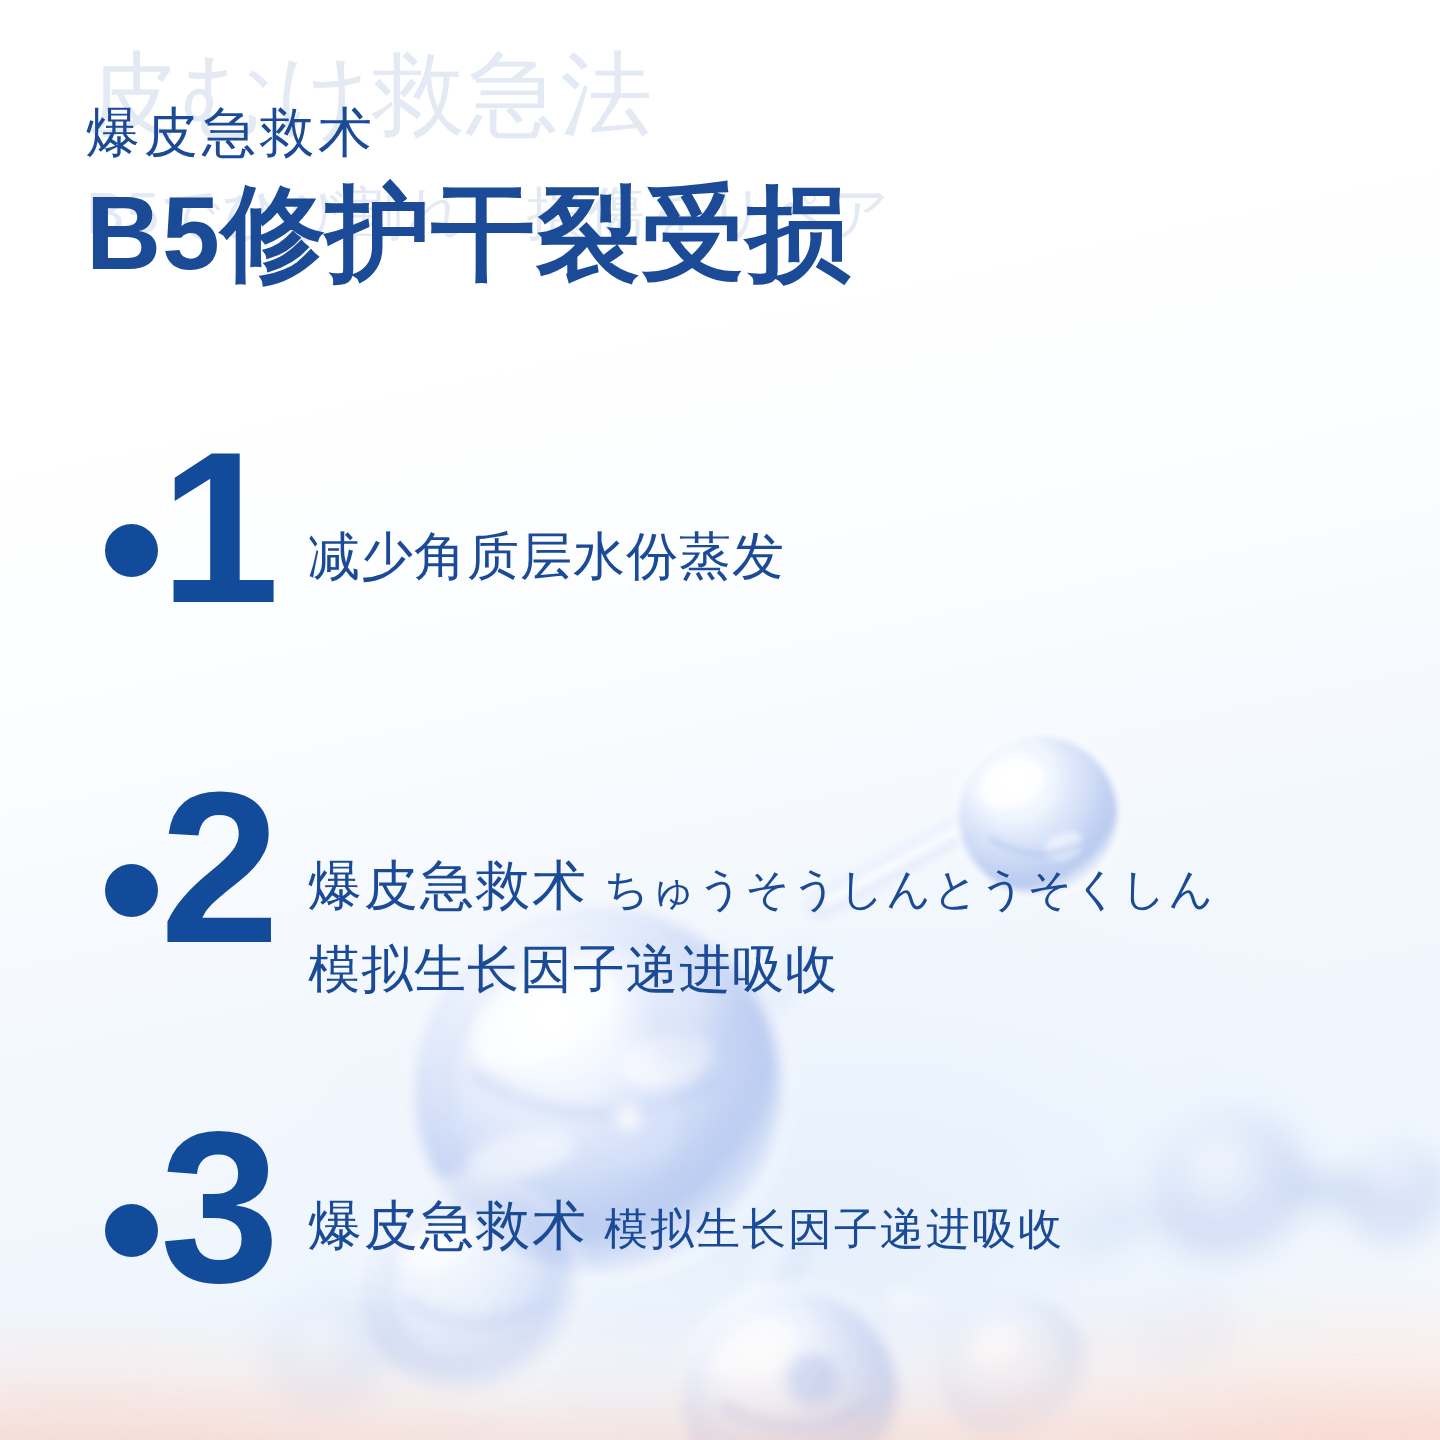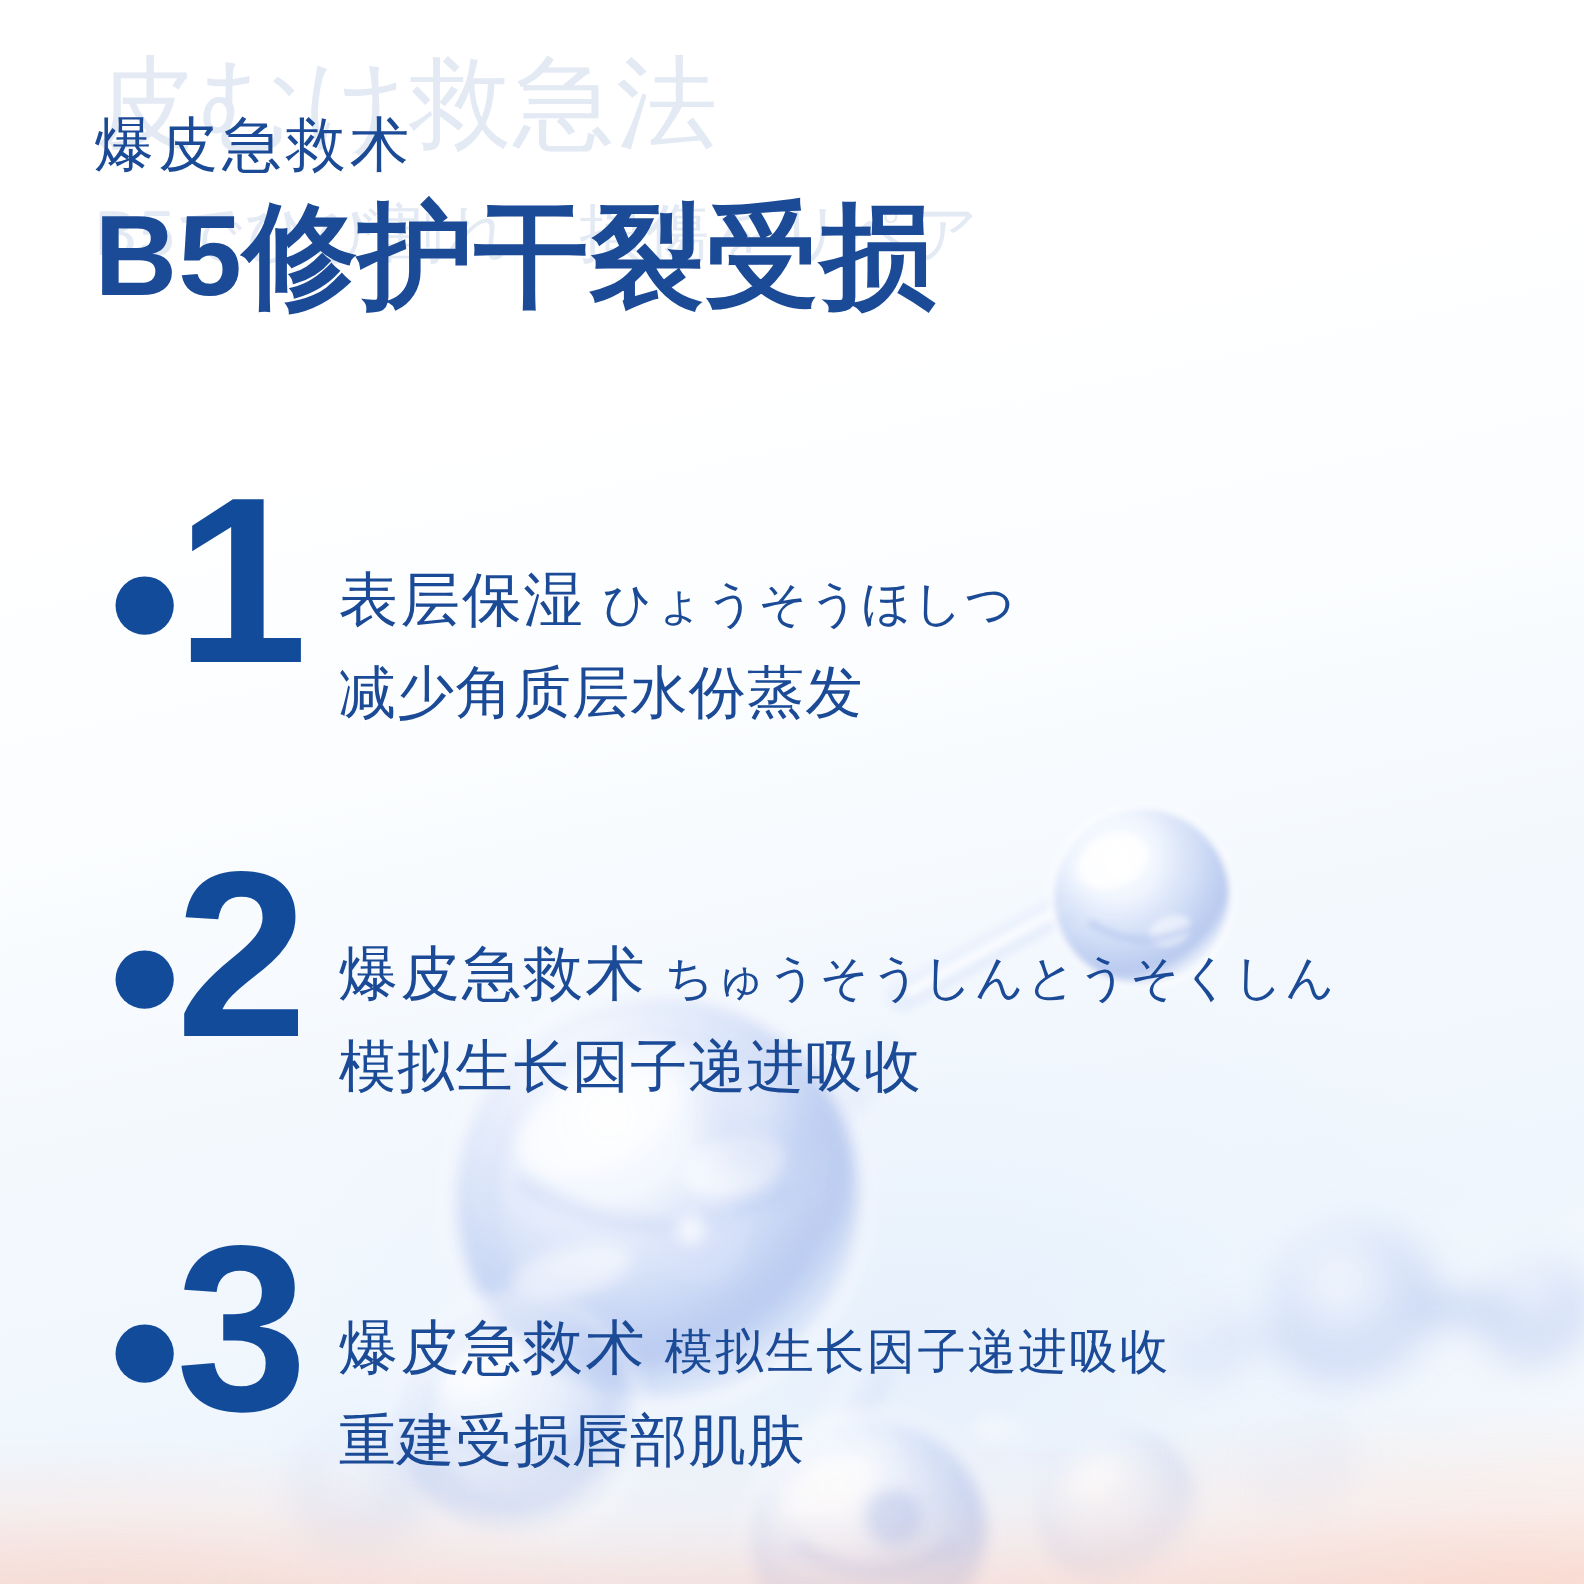--- a/index.html
+++ b/index.html
@@ -249,23 +249,20 @@
   </div>
 
   <div class="benefits">
 
     <div class="benefit">
       <div class="benefit-marker">
         <div class="bullet-dot"></div>
         <div class="benefit-num">1</div>
       </div>
       <div class="benefit-text">
-        <div class="benefit-title-row">
-          <span class="benefit-title">表层保湿</span><span class="benefit-kana">ひょうそうほしつ</span>
-        </div>
         <div class="benefit-sub">减少角质层水份蒸发</div>
       </div>
     </div>
 
     <div class="benefit">
       <div class="benefit-marker">
         <div class="bullet-dot"></div>
         <div class="benefit-num">2</div>
       </div>
       <div class="benefit-text">
@@ -278,18 +275,17 @@
 
     <div class="benefit">
       <div class="benefit-marker">
         <div class="bullet-dot"></div>
         <div class="benefit-num">3</div>
       </div>
       <div class="benefit-text">
         <div class="benefit-title-row">
           <span class="benefit-title">爆皮急救术</span><span class="benefit-kana">模拟生长因子递进吸收</span>
         </div>
-        <div class="benefit-sub">重建受损唇部肌肤</div>
       </div>
     </div>
 
   </div>
 </div>
 
 </body></html>

